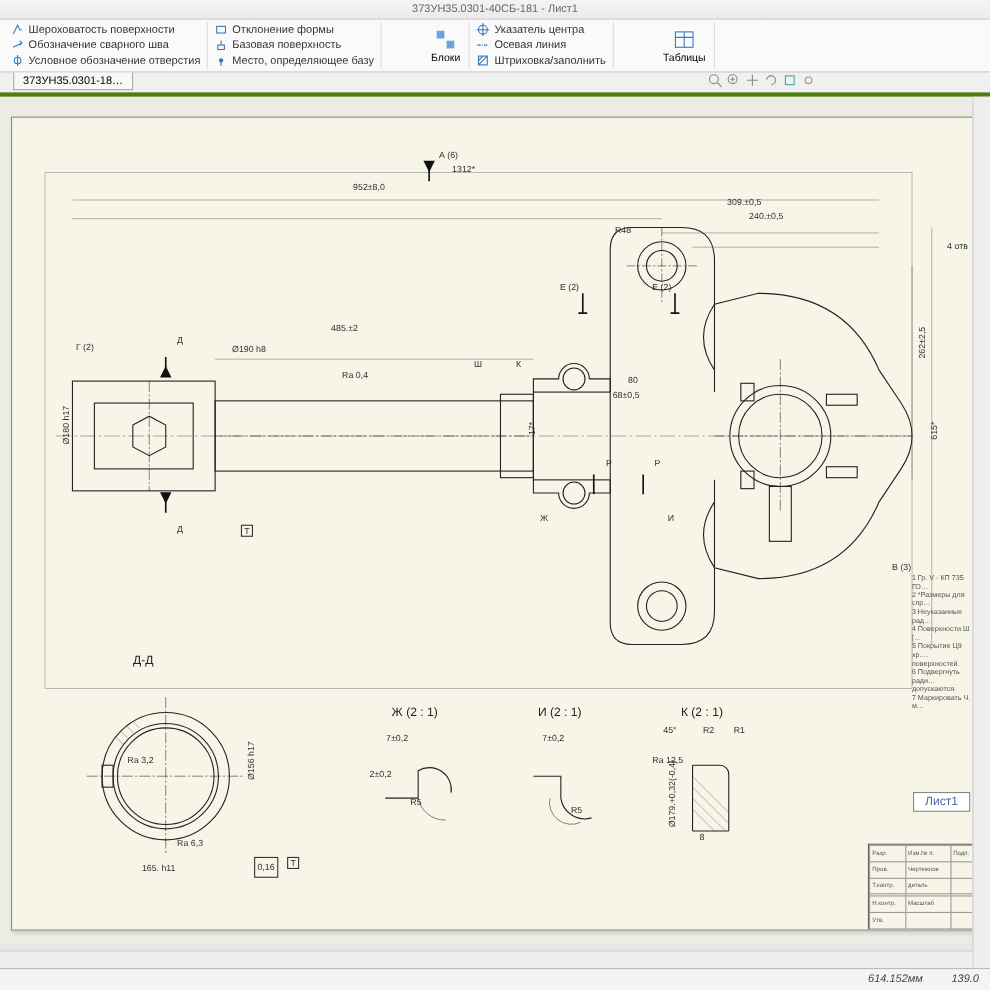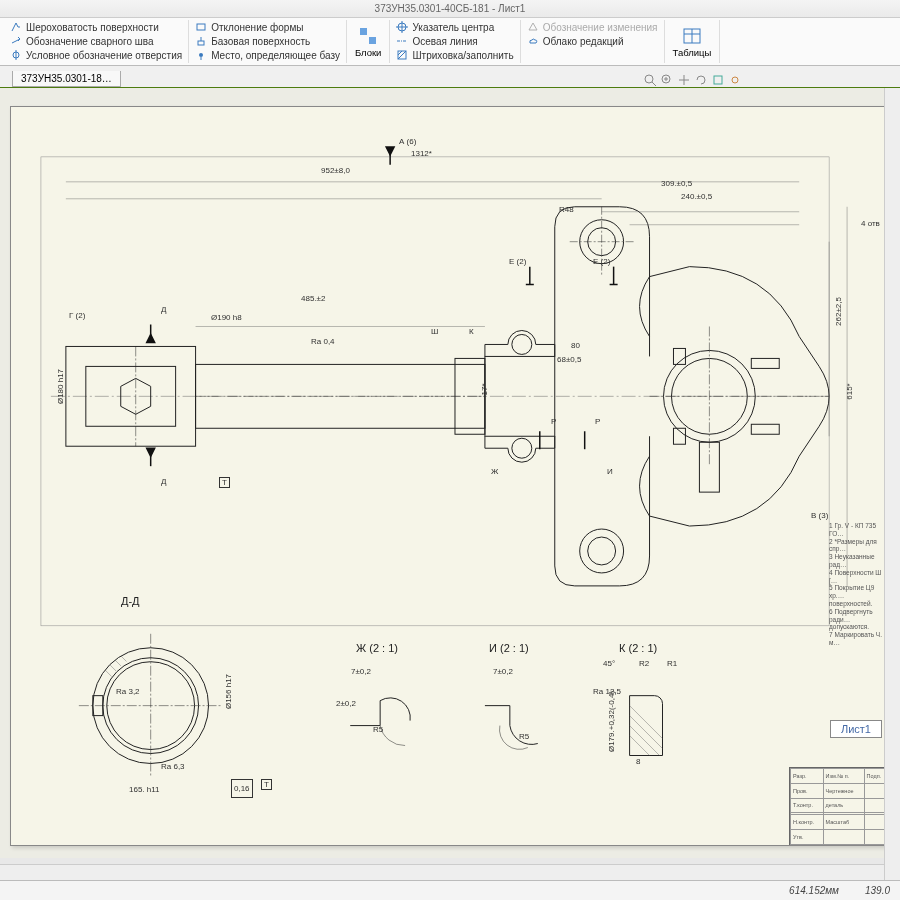--- a/index.html
+++ b/index.html
@@ -51,28 +51,29 @@
   }
   .ribbon-big {
     display: flex;
     flex-direction: column;
     align-items: center;
     justify-content: center;
     padding: 2px 8px;
     font-size: 9.5px;
     border-right: 1px solid #ddd;
     cursor: default;
+    margin-left: 37px;
   }
   .ribbon-big-icon { width: 22px; height: 22px; }
   .viewbar {
     height: 22px;
     background: #f0f0f0;
-    border-bottom: 1px solid #4d7c0f;
-    display: flex;
-    align-items: flex-end;
+    border-bottom: 4px solid #4d7c0f;
+    display: flex;
+    align-items: flex-start;
     padding: 0 4px;
     gap: 2px;
   }
   .viewbar-icons {
     display: flex;
     gap: 3px;
     margin-left: 520px;
   }
   .view-icon { width: 14px; height: 14px; cursor: pointer; }
   .page-tab {
@@ -251,34 +252,20 @@
           </svg></span>
       <span>Осевая линия</span>
     </div>
     <div class="ribbon-item">
       <span class="ribbon-icon"><svg viewBox="0 0 12 12">
             <rect x="2" y="2" width="8" height="8" stroke="#3a7abf" fill="none"></rect>
             <line x1="2" y1="10" x2="10" y2="2" stroke="#3a7abf"></line>
             <line x1="2" y1="6" x2="6" y2="2" stroke="#3a7abf"></line>
           </svg></span>
       <span>Штриховка/заполнить</span>
-    </div>
-  </div>
-  <div class="ribbon-group">
-    <div class="ribbon-item">
-      <span class="ribbon-icon"><svg viewBox="0 0 12 12">
-            <polygon points="6,2 10,9 2,9" stroke="#b0b0b0" fill="none"></polygon>
-          </svg></span>
-      <span style="color:#aaa">Обозначение изменения</span>
-    </div>
-    <div class="ribbon-item">
-      <span class="ribbon-icon"><svg viewBox="0 0 12 12">
-            <path d="M3 8 Q2 5 5 5 Q6 3 8 5 Q11 5 9 8 Z" stroke="#3a7abf" fill="none"></path>
-          </svg></span>
-      <span>Облако редакций</span>
     </div>
   </div>
   <div class="ribbon-big">
     <span class="ribbon-big-icon"><svg viewBox="0 0 22 22">
           <rect x="3" y="4" width="16" height="14" stroke="#3a7abf" fill="none"></rect>
           <line x1="3" y1="9" x2="19" y2="9" stroke="#3a7abf"></line>
           <line x1="11" y1="4" x2="11" y2="18" stroke="#3a7abf"></line>
         </svg></span>
     <span>Таблицы</span>
   </div>

